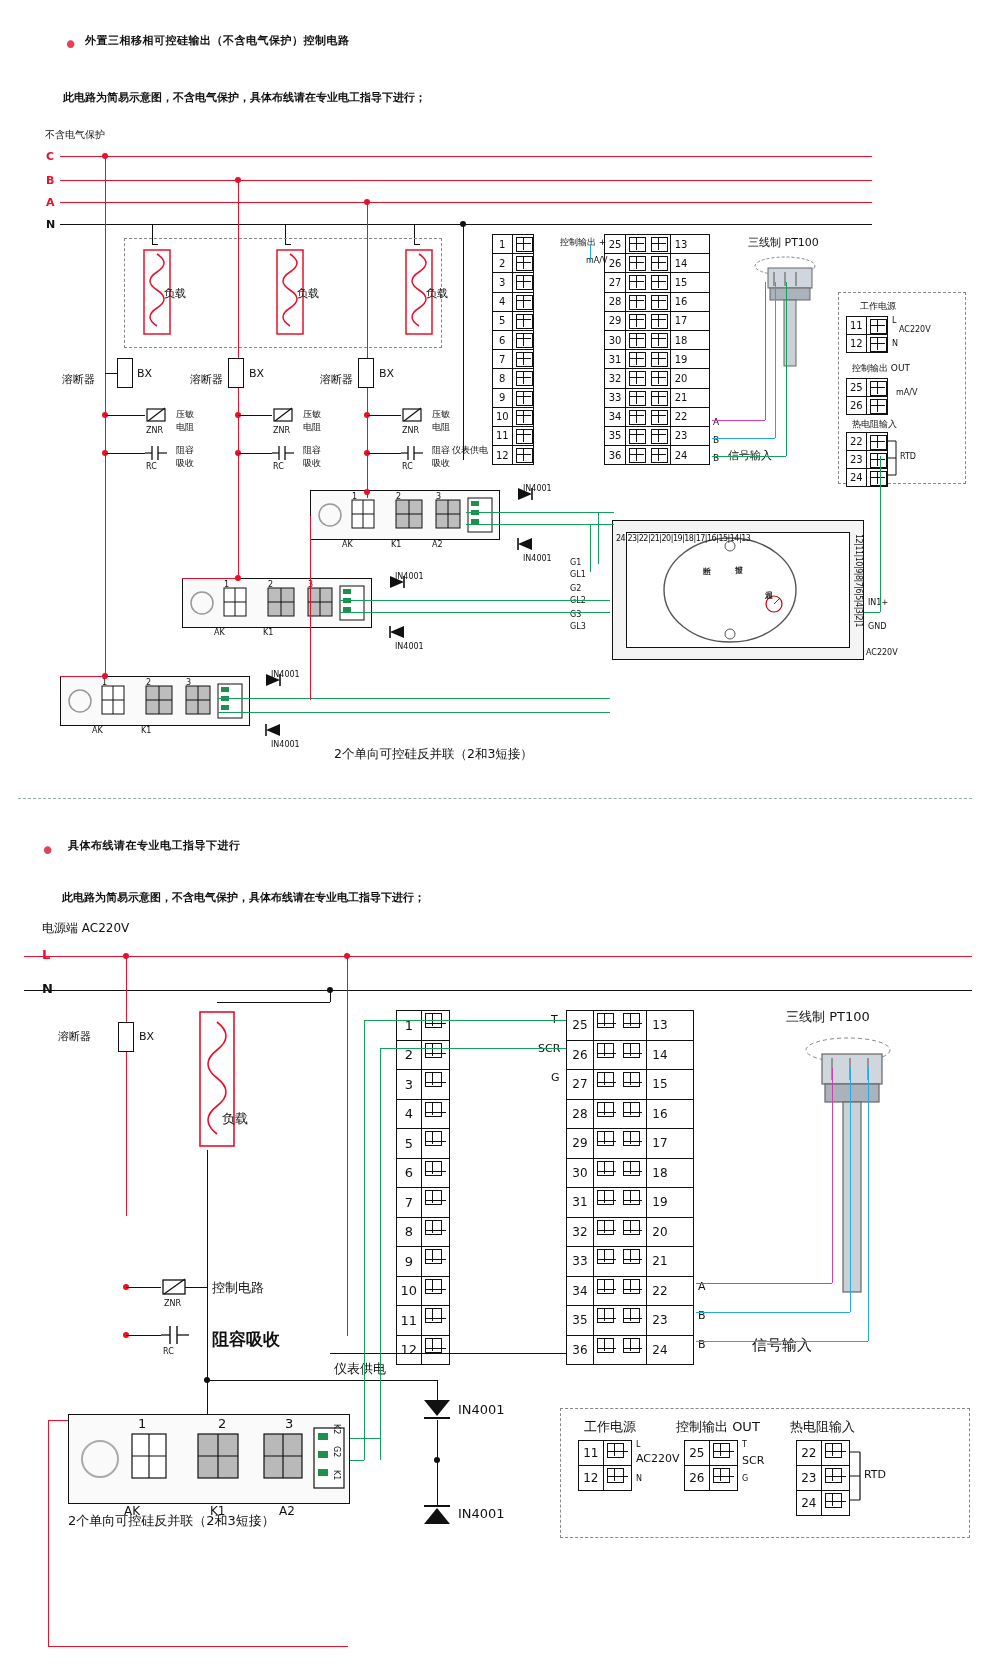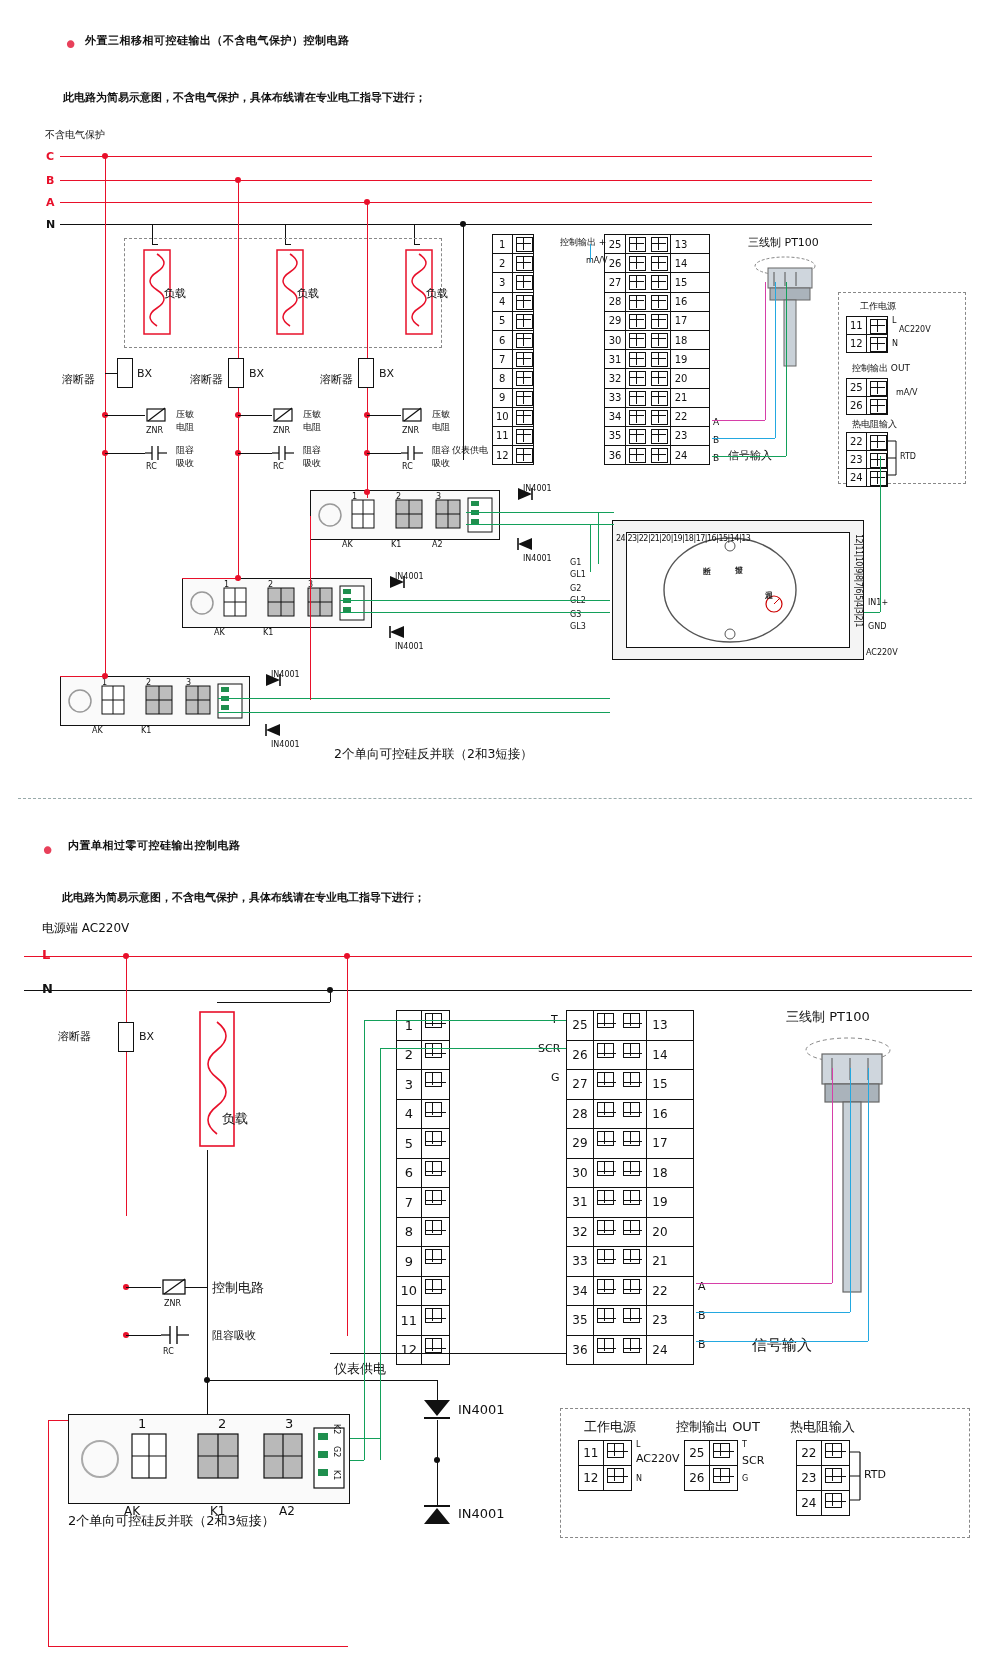--- a/index.html
+++ b/index.html
@@ -600,21 +600,21 @@
   <div class="vb" style="left:590px;top:244px;height:18px;"></div>
 
   <div class="cap" style="left:334px;top:746px;">2个单向可控硅反并联（2和3短接）</div>
 
   <div class="divider" style="top:798px;"></div>
 </div>
 
 <div class="sec" style="top:820px;height:846px;">
 
   <div class="lbl" style="left:40px;top:24px;color:#e8405a;font-size:26px;line-height:14px;">•</div>
-  <div class="lbl title" style="left:68px;top:18px;">内置单相过零可控硅输出控制电路</div>
+  <div class="lbl title" style="left:68px;top:18px;">具体布线请在专业电工指导下进行</div>
   <div class="lbl sub" style="left:62px;top:70px;">此电路为简易示意图，不含电气保护，具体布线请在专业电工指导下进行；</div>
 
   <div class="lbl" style="left:42px;top:100px;font-size:12px;">电源端  AC220V</div>
 
   <div class="lbl b" style="left:42px;top:127px;color:#e8102a;font-size:13px;">L</div>
   <div class="lbl b" style="left:42px;top:161px;color:#111;font-size:13px;">N</div>
 
   <div class="hr" style="left:24px;top:136px;width:948px;"></div>
   <div class="hk" style="left:24px;top:170px;width:948px;"></div>
 
@@ -648,21 +648,21 @@
 
   <div class="dot" style="left:123px;top:512px;"></div>
   <div class="hk" style="left:126px;top:515px;width:35px;"></div>
   <svg width="30" height="20" style="left:161px;top:506px;">
     <line x1="9" y1="0" x2="9" y2="18" stroke="#111" stroke-width="1.4"></line>
     <line x1="16" y1="0" x2="16" y2="18" stroke="#111" stroke-width="1.4"></line>
     <line x1="0" y1="9" x2="9" y2="9" stroke="#111" stroke-width="1.3"></line>
     <line x1="16" y1="9" x2="28" y2="9" stroke="#111" stroke-width="1.3"></line>
   </svg>
   <div class="lbl xs" style="left:163px;top:527px;">RC</div>
-  <div class="lbl" style="left:212px;top:508px;font-size:11px;">阻容吸收</div>
+  <div class="lbl" style="left:212px;top:508px;font-size:17px;font-weight:bold;">阻容吸收</div>
 
   <div class="term" style="left:396px;top:190px;width:54px;">
     <div class="trow" style="height:28.5px">
         <div class="tnum" style="width:24px;font-size:13px">1</div>
         <div class="tsq" style="width:28px">
           <div class="tcross" style="left:4px;top:12px;width:20px"></div>
         </div>
       </div>
     <div class="trow" style="height:28.5px">
         <div class="tnum" style="width:24px;font-size:13px">2</div>

